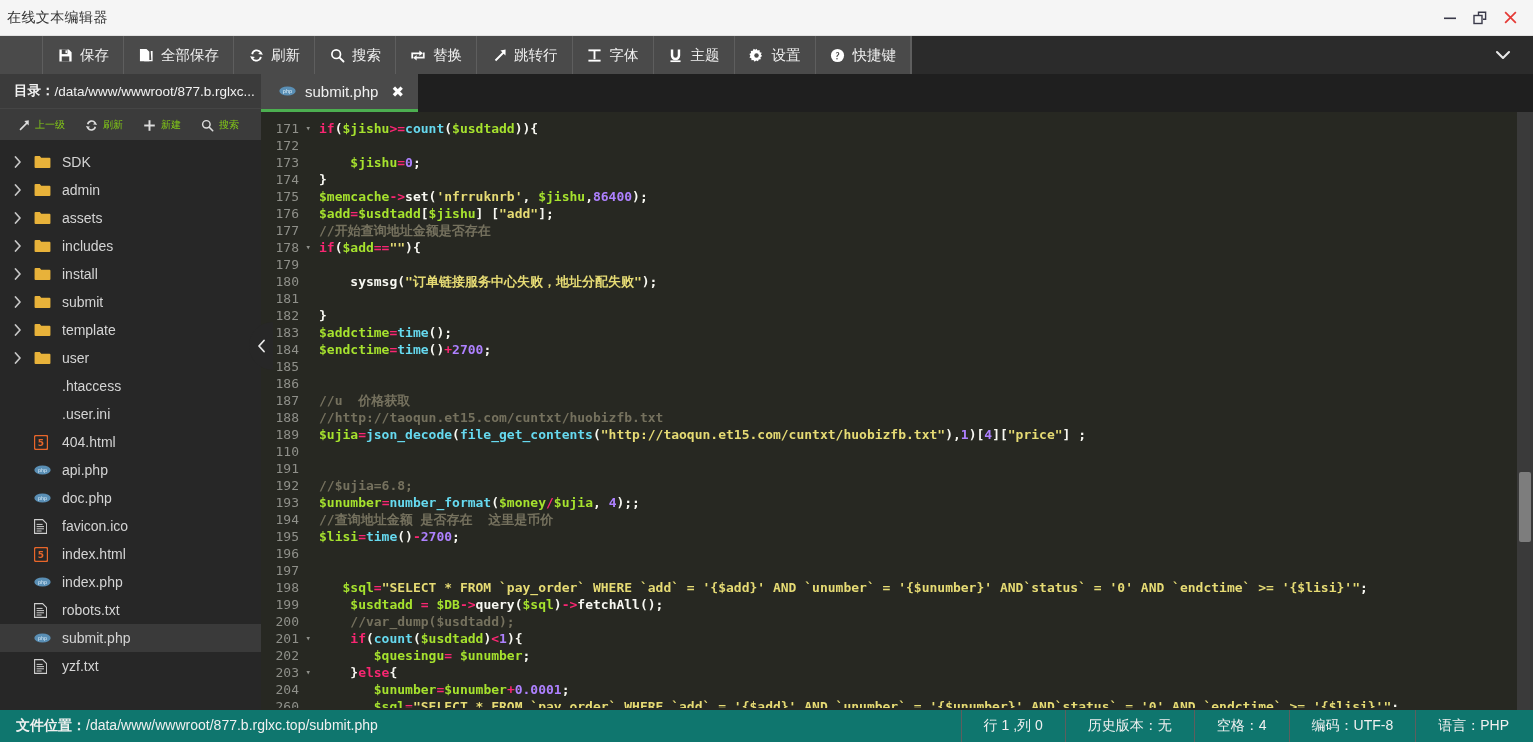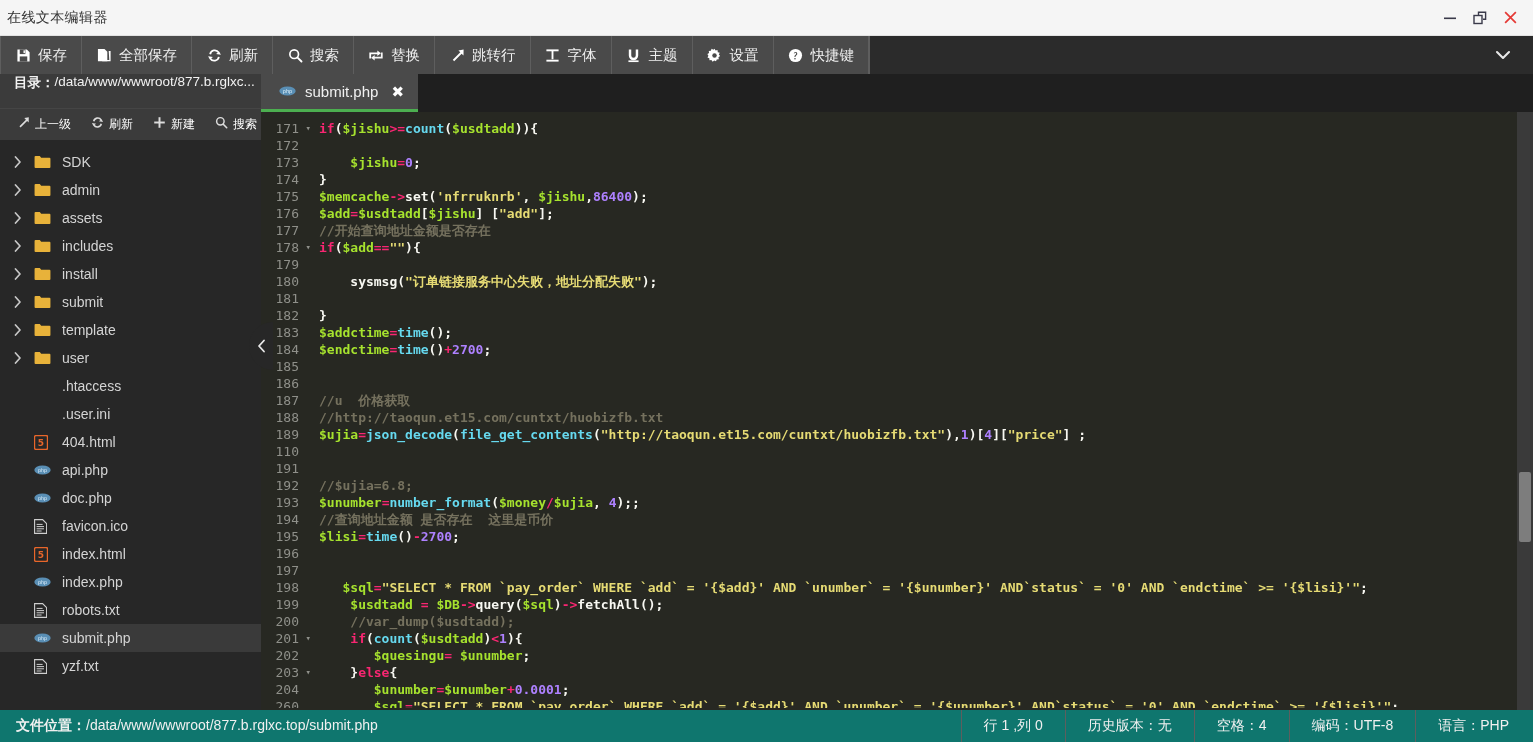--- a/index.html
+++ b/index.html
@@ -25,20 +25,21 @@
     width: 30px; height: 36px; display: flex; align-items: center; justify-content: center;
     color: #3a3a4a; cursor: default;
   }
   .win-btn svg { display:block; }
   .win-btn.close { color: #e53935; margin-right: 8px; }
 
   
   .toolbar {
     height: 38px; flex: 0 0 38px; background: #4a4a4a; display: flex; align-items: stretch;
     position: relative;
+    padding-left: 42px;
   }
   .tb-item {
     display: flex; align-items: center; gap: 7px;
     padding: 0 14px; color: #f0f0f0; font-size: 14.5px;
     border-right: 1px solid #5e5e5e; cursor: default; white-space: nowrap;
   }
   .tb-item:first-child { border-left: 1px solid #5e5e5e; }
   .tb-ico { display: flex; align-items: center; justify-content: center; width: 16px; height: 16px; }
   .tb-ico svg { display: block; fill: #fff; }
   .toolbar-rest { flex: 1; background: #2b2b2b; border-left: 1px solid #5e5e5e; }
@@ -49,30 +50,30 @@
 
   
   .body-row { flex: 1; display: flex; min-height: 0; }
 
   
   .sidebar {
     width: 261px; flex: 0 0 261px; background: #272727; display: flex; flex-direction: column;
     min-height: 0;
   }
   .dir-bar {
-    height: 34px; flex: 0 0 34px; background: #3b3b3b; display: flex; align-items: flex-start;
+    height: 34px; flex: 0 0 34px; background: #3b3b3b; display: flex; align-items: center;
     padding-left: 14px; color: #f2f2f2; font-size: 13.5px; white-space: nowrap; overflow: hidden;
   }
   .dir-bar b { font-weight: bold; }
   .path-tools {
     height: 32px; flex: 0 0 32px; background: #3b3b3b; display: flex; align-items: center;
     gap: 2px; padding-left: 8px; border-top: 1px solid #454545;
   }
   .pt-item {
-    display: flex; align-items: flex-start; gap: 5px; color: #ffffff; font-size: 12px;
+    display: flex; align-items: flex-end; gap: 5px; color: #84cc16; font-size: 10px;
     padding: 0 9px; cursor: default; white-space: nowrap;
   }
   .pt-item svg { fill: #dcdcdc; display:block; }
   .filetree { flex: 1; overflow: hidden; padding-top: 8px; }
   .tree-row {
     height: 28px; display: flex; align-items: center; padding-left: 14px;
     color: #d4d4d4; font-size: 14px; cursor: default; white-space: nowrap;
   }
   .tree-row.selected { background: #3a3a3a; }
   .tree-arrow { width: 20px; display:flex; align-items:center; color:#bdbdbd; font-size: 12px; }

